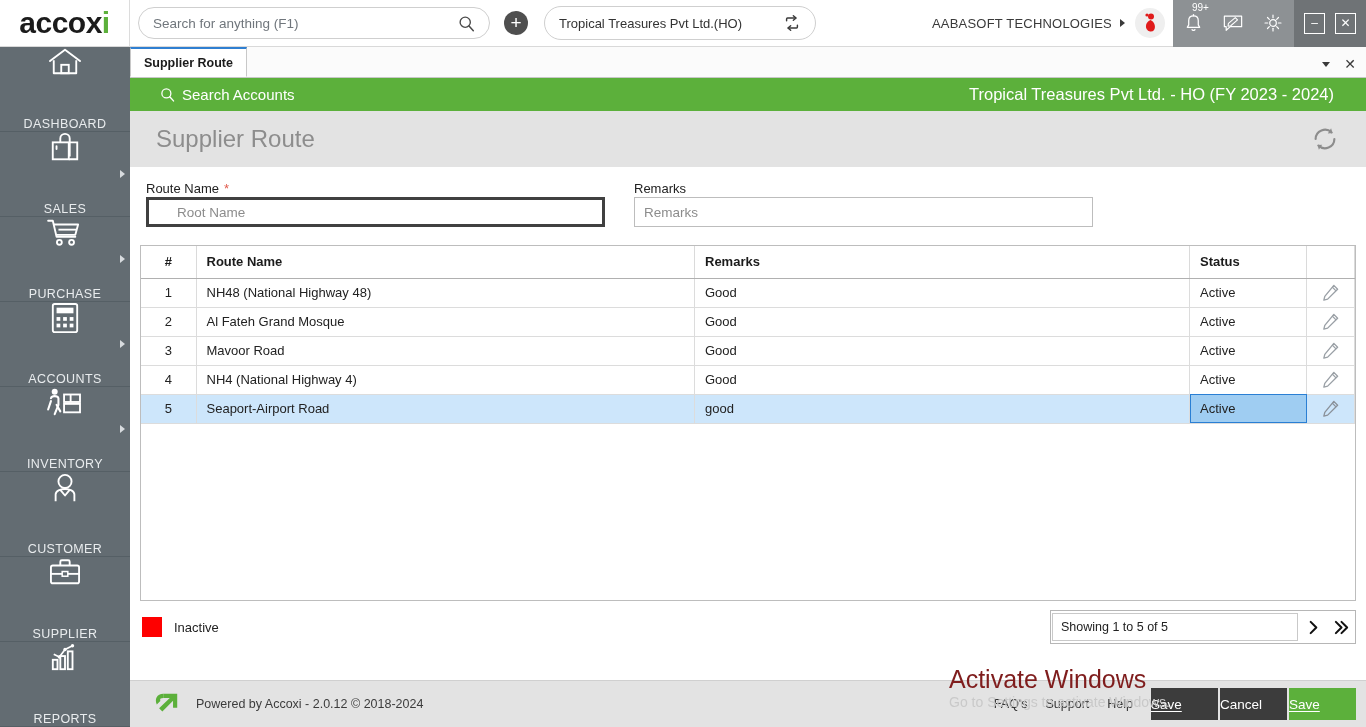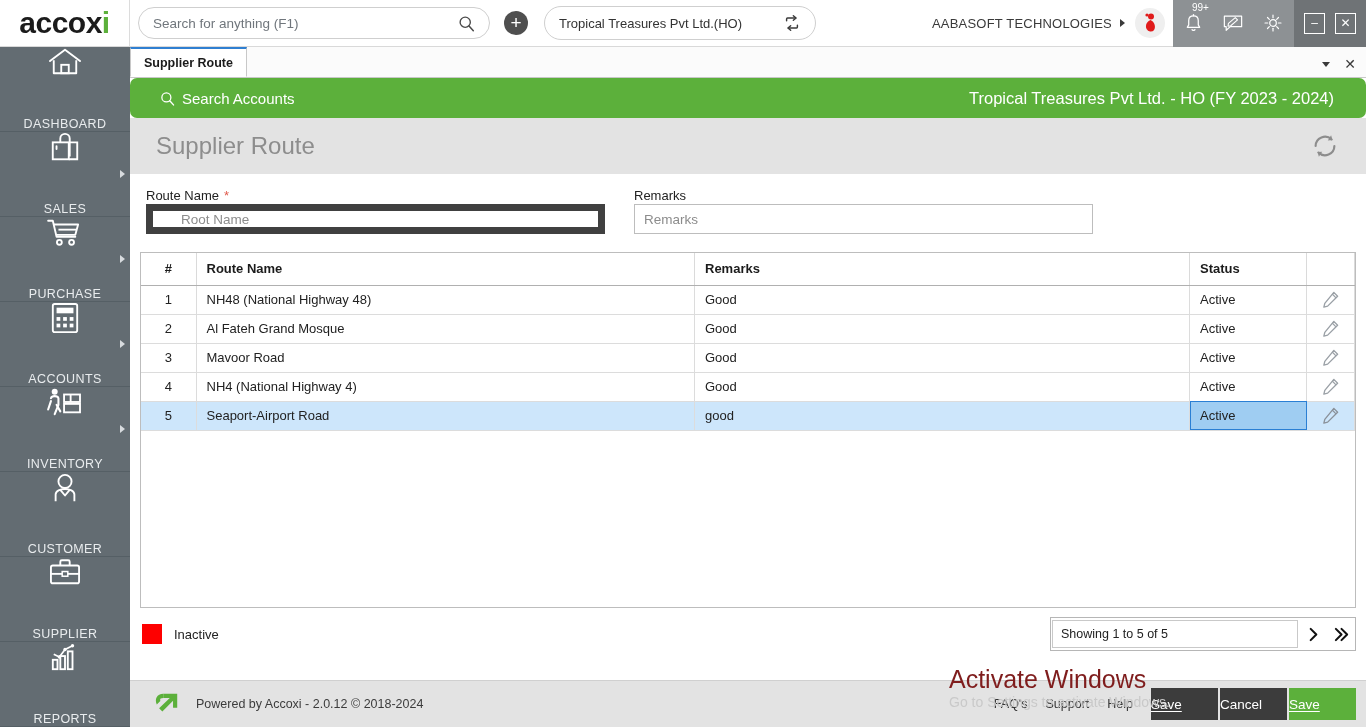--- a/index.html
+++ b/index.html
@@ -122,22 +122,22 @@
     cursor: pointer;
   }
   .tab-x { font-size: 14px; color: #3a3a3a; cursor: pointer; line-height: 1; }
 
   
   .content {
     position: absolute; top: 78px; left: 130px; width: 1236px; height: 649px;
     background: #fff;
   }
   .greenbar {
-    height: 40px; background: #5cb03b; display: flex; align-items: center;
-    padding: 0 10px 0 30px; color: #fff; border-radius: 7px;
+    height: 33px; background: #5cb03b; display: flex; align-items: center;
+    padding: 0 10px 0 30px; color: #fff;
   }
   .search-accounts {
     display: flex; align-items: center; gap: 7px; font-size: 15px;
     cursor: pointer;
   }
   .fy-title {
     margin-left: auto; margin-right: 22px; font-size: 16.5px; color: #fff;
   }
   .pagehdr {
     height: 56px; background: #e3e3e3; display: flex; align-items: center;
@@ -156,21 +156,21 @@
   .field .flabel {
     font-size: 13px; color: #222; height: 16px;
   }
   .field .flabel .req { color: #e05a4c; margin-left: 5px; }
   .field input {
     height: 30px; font-size: 13.5px; padding: 0 9px; color: #333;
     font-family: "Liberation Sans", sans-serif; outline: none;
     background: #fff;
   }
   .field input::placeholder { color: #8c8c8c; }
-  #route-name-input { width: 459px; border: 7px solid #404040; padding-left: 28px; }
+  #route-name-input { width: 459px; border: 3px solid #404040; padding-left: 28px; }
   #remarks-input { width: 459px; border: 1px solid #bdbdbd; }
 
   
   .gridbox {
     margin: 8px 10px 0 10px; width: 1216px; height: 356px;
     border: 1px solid #bdbdbd; background: #fff; overflow: hidden;
   }
   table.grid { width: 100%; border-collapse: collapse; table-layout: fixed; }
   table.grid th {
     height: 32px; background: #fff; font-size: 13px; font-weight: bold;

